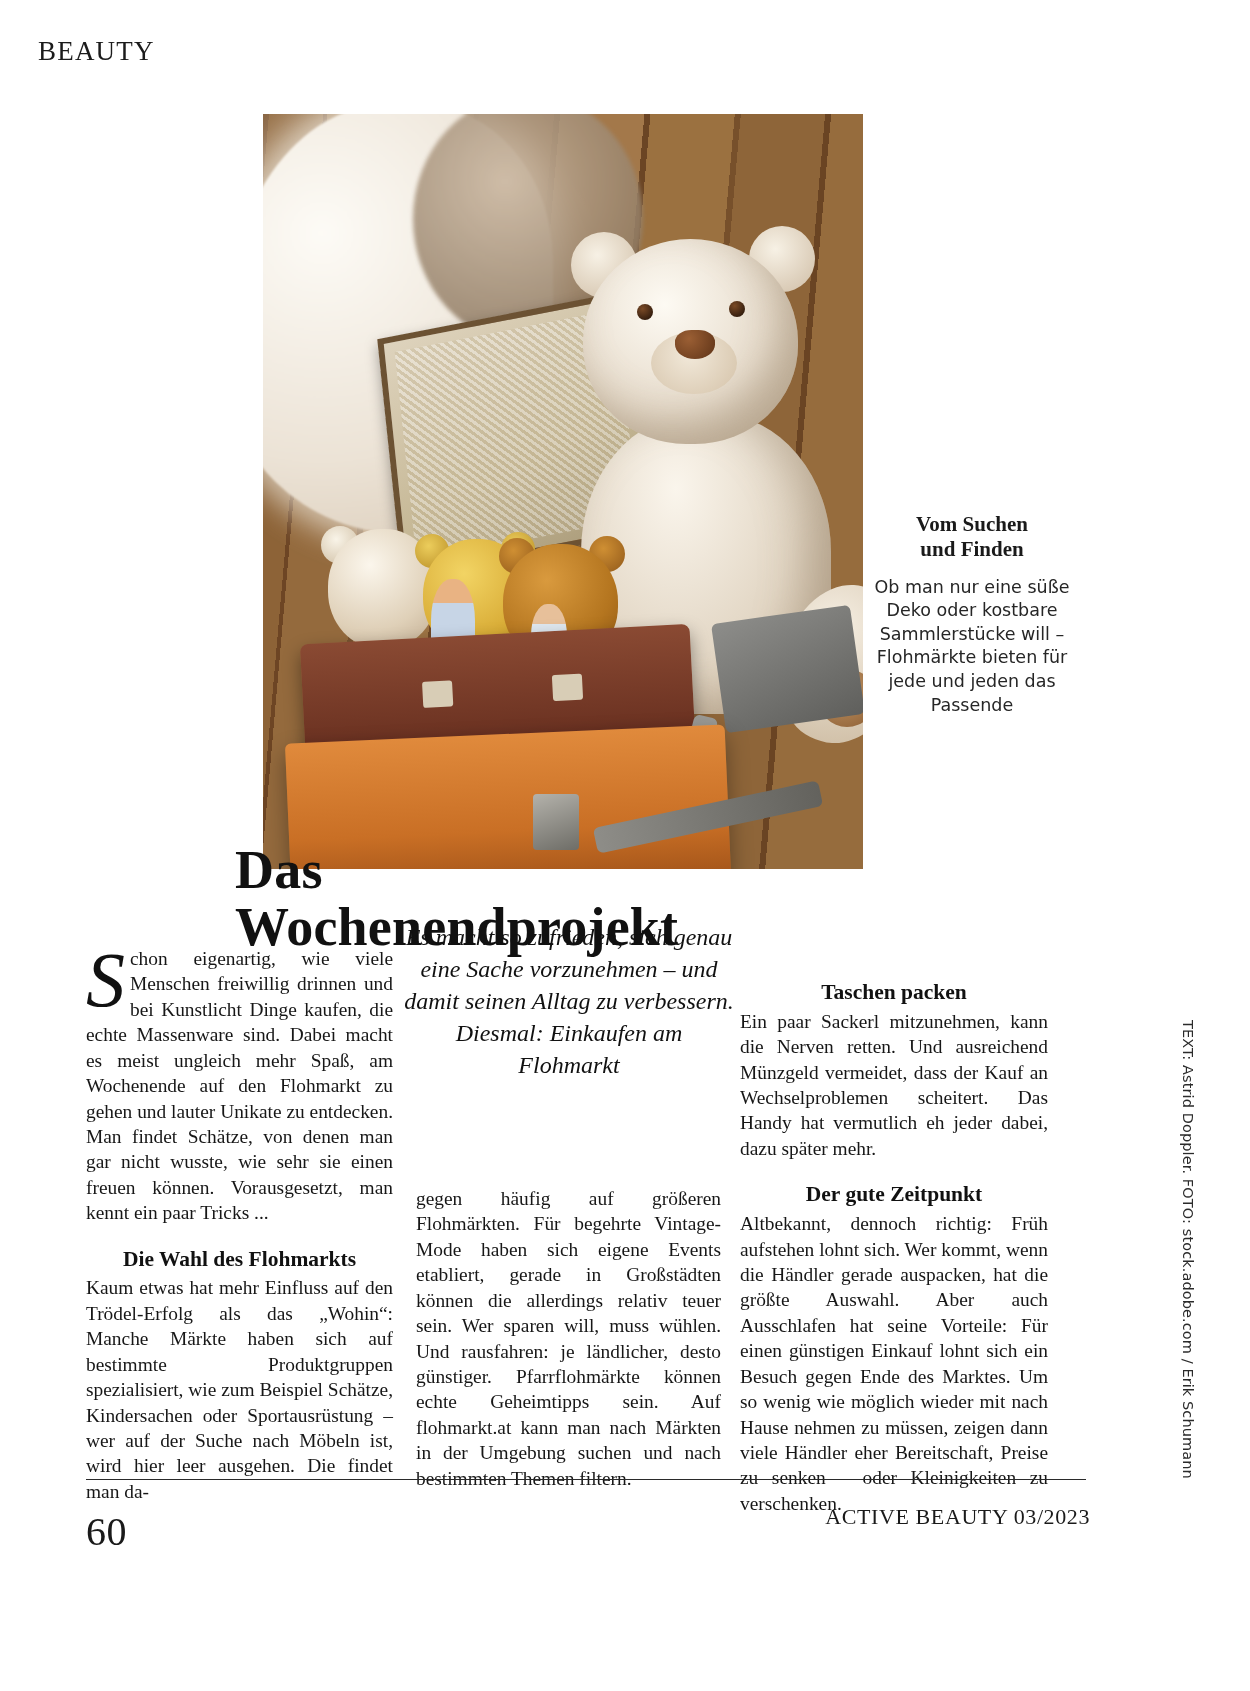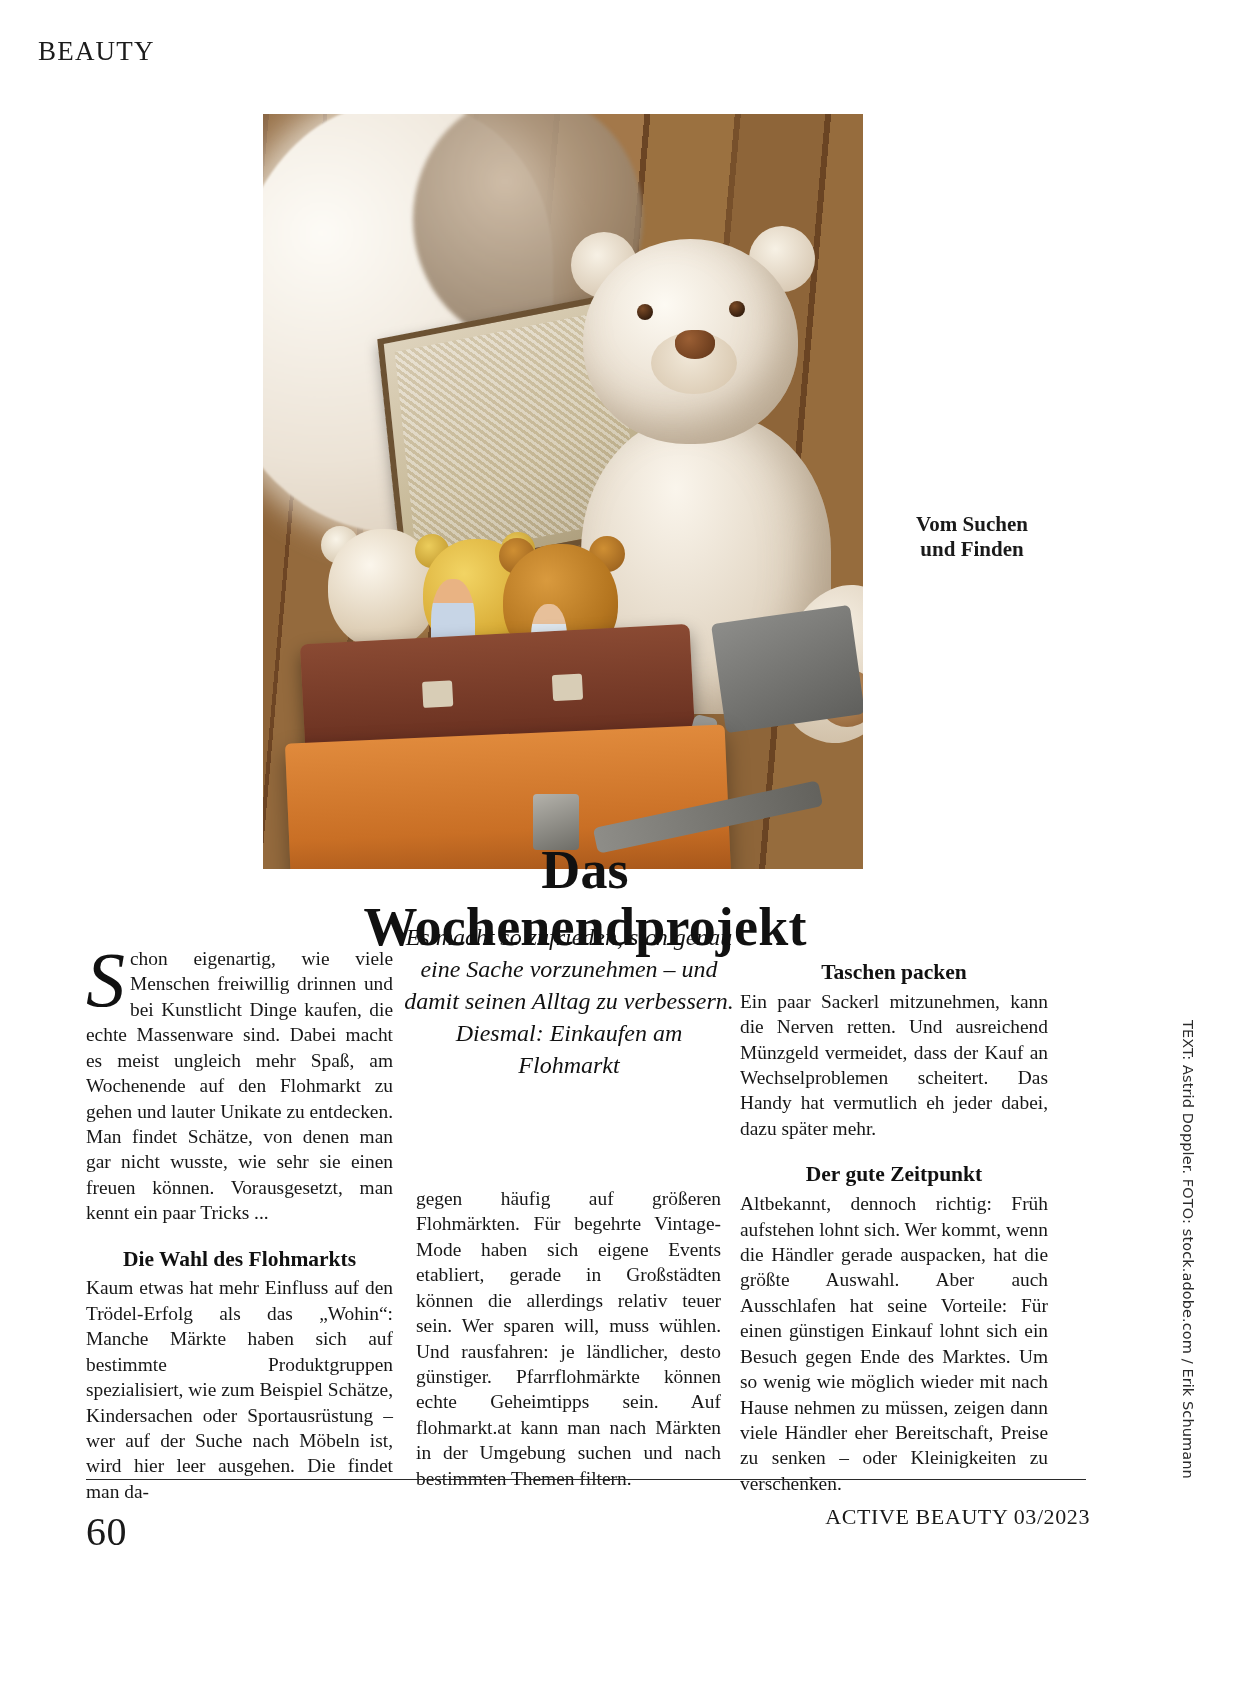--- a/index.html
+++ b/index.html
@@ -232,21 +232,21 @@
     line-height: 1.35;
     color: #262626;
   }
 
   
   .headline {
     position: absolute;
     left: 235px;
     top: 806px;
     width: 700px;
-    text-align: center;
+    text-align: left;
     font-family: "Liberation Serif", "DejaVu Serif", serif;
     font-size: 54px;
     line-height: 1.05;
     letter-spacing: 0.2px;
     color: #111;
   }
   .headline .l1 { display: block; }
   .headline .l2 { display: block; }
 
   
@@ -256,21 +256,21 @@
     width: 307px;
     font-family: "Liberation Serif", "DejaVu Serif", serif;
     font-size: 19.4px;
     line-height: 1.31;
     text-align: justify;
     color: #171717;
     hyphens: manual;
   }
   #col1 { left: 86px; }
   #col2 { left: 416px; top: 1186px; width: 305px; }
-  #col3 { left: 740px; top: 960px; width: 308px; }
+  #col3 { left: 740px; top: 980px; width: 308px; }
 
   .col p { margin: 0; }
 
   .dropcap-para {
     position: relative;
   }
   .dropcap {
     float: left;
     font-family: "Liberation Serif", "DejaVu Serif", serif;
     font-style: italic;
@@ -391,20 +391,21 @@
     <div class="metal"></div>
     <div class="strap2"></div>
   </div>
 </div>
 
 <div class="caption">
   <div class="caption-title">
     <span>Vom Suchen</span><br>
     <span>und Finden</span>
   </div>
+  <div class="caption-body">Ob man nur eine süße Deko oder kostbare Sammlerstücke will – Flohmärkte bieten für jede und jeden das Passende</div>
 </div>
 
 <h1 class="headline">
   <span class="l1">Das</span>
   <span class="l2">Wochenendprojekt</span>
 </h1>
 
 <div class="pullquote">Es macht so zufrieden, sich genau eine Sache vorzunehmen – und damit seinen Alltag zu verbessern. Diesmal: Einkaufen am Flohmarkt</div>
 
 <div class="col" id="col1">

